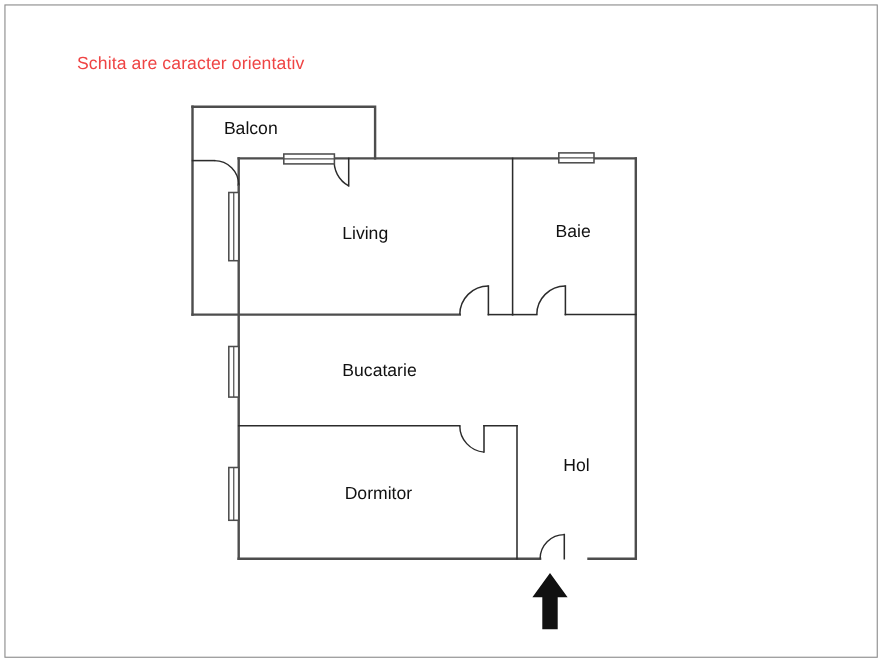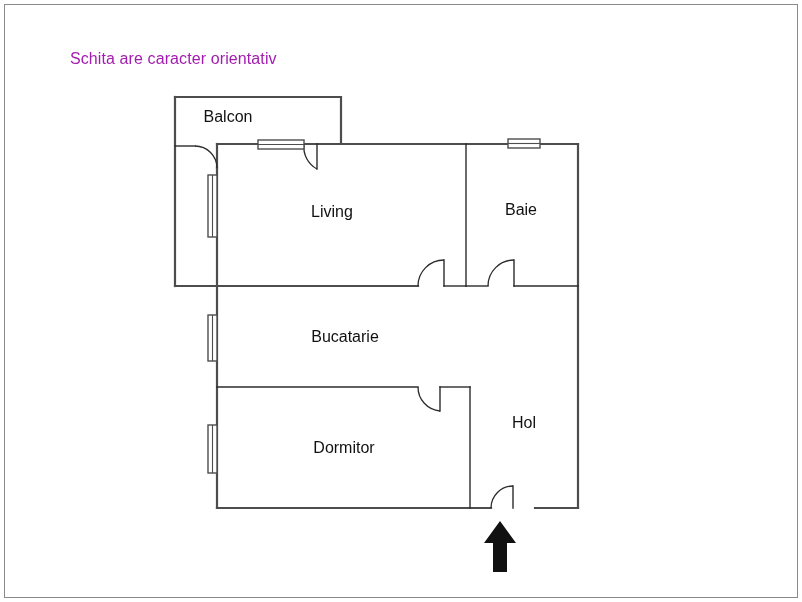--- a/index.html
+++ b/index.html
@@ -27,21 +27,21 @@
     height: 594px;
     box-sizing: border-box;
     border: 1px solid #8a8a8a;
     pointer-events: none;
   }
   #plan-title {
     position: absolute;
     left: 70px;
     top: 50px;
     font-size: 16px;
-    color: #a21caf;
+    color: #ef4444;
     letter-spacing: 0.1px;
     white-space: nowrap;
   }
   #floorplan-svg {
     position: absolute;
     left: 0;
     top: 0;
   }
   .room-label {
     font-family: "Liberation Sans", sans-serif;

